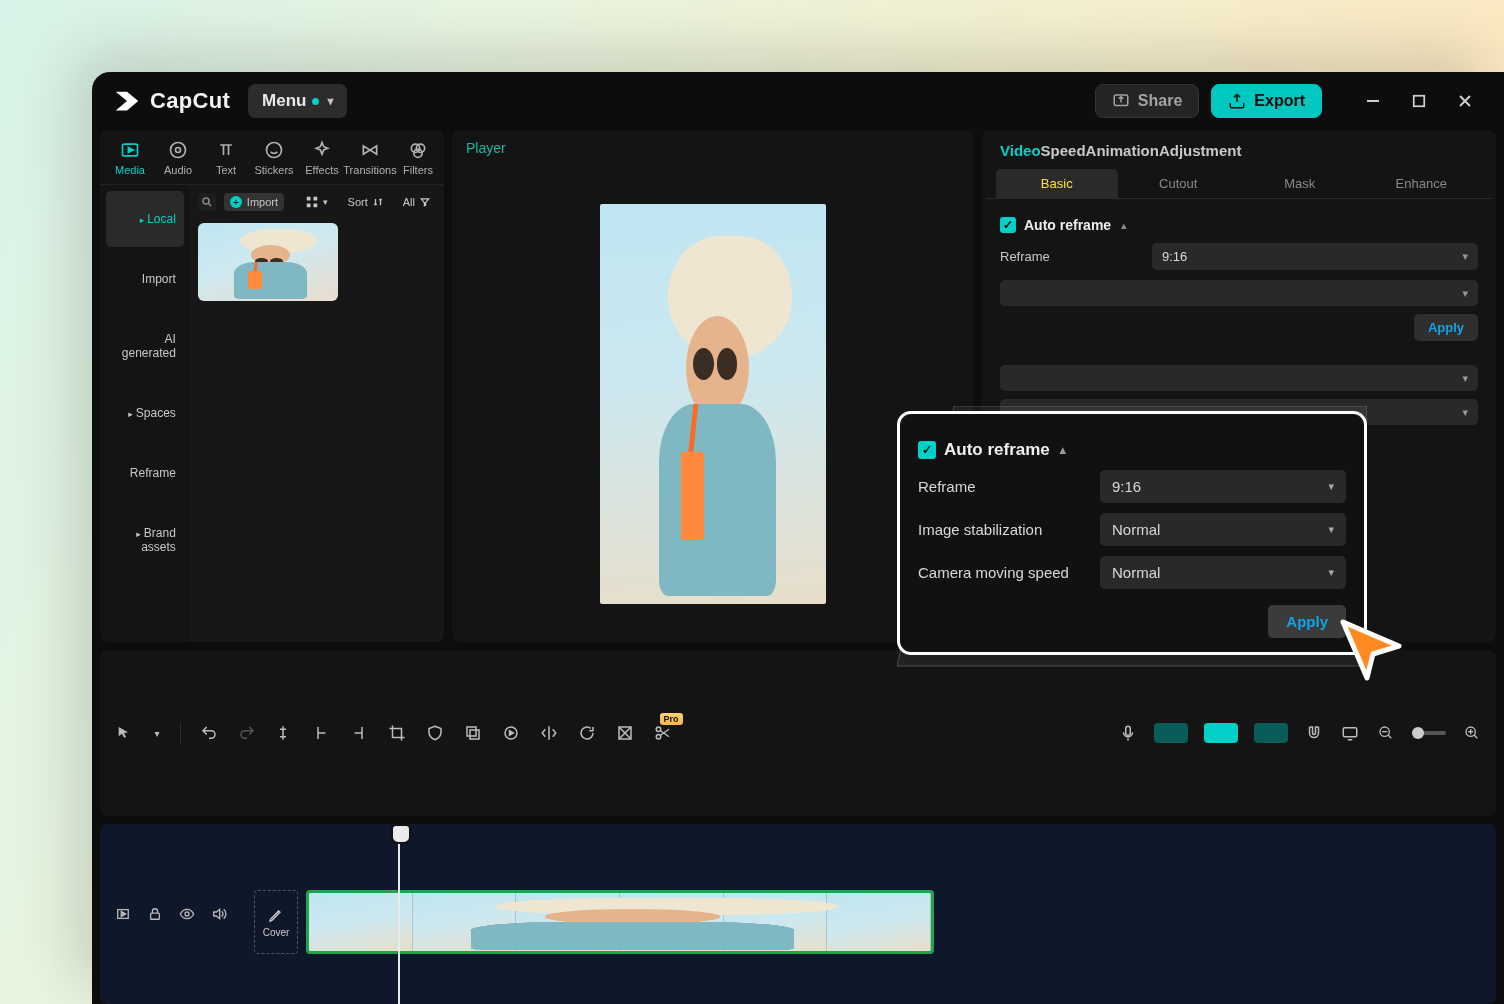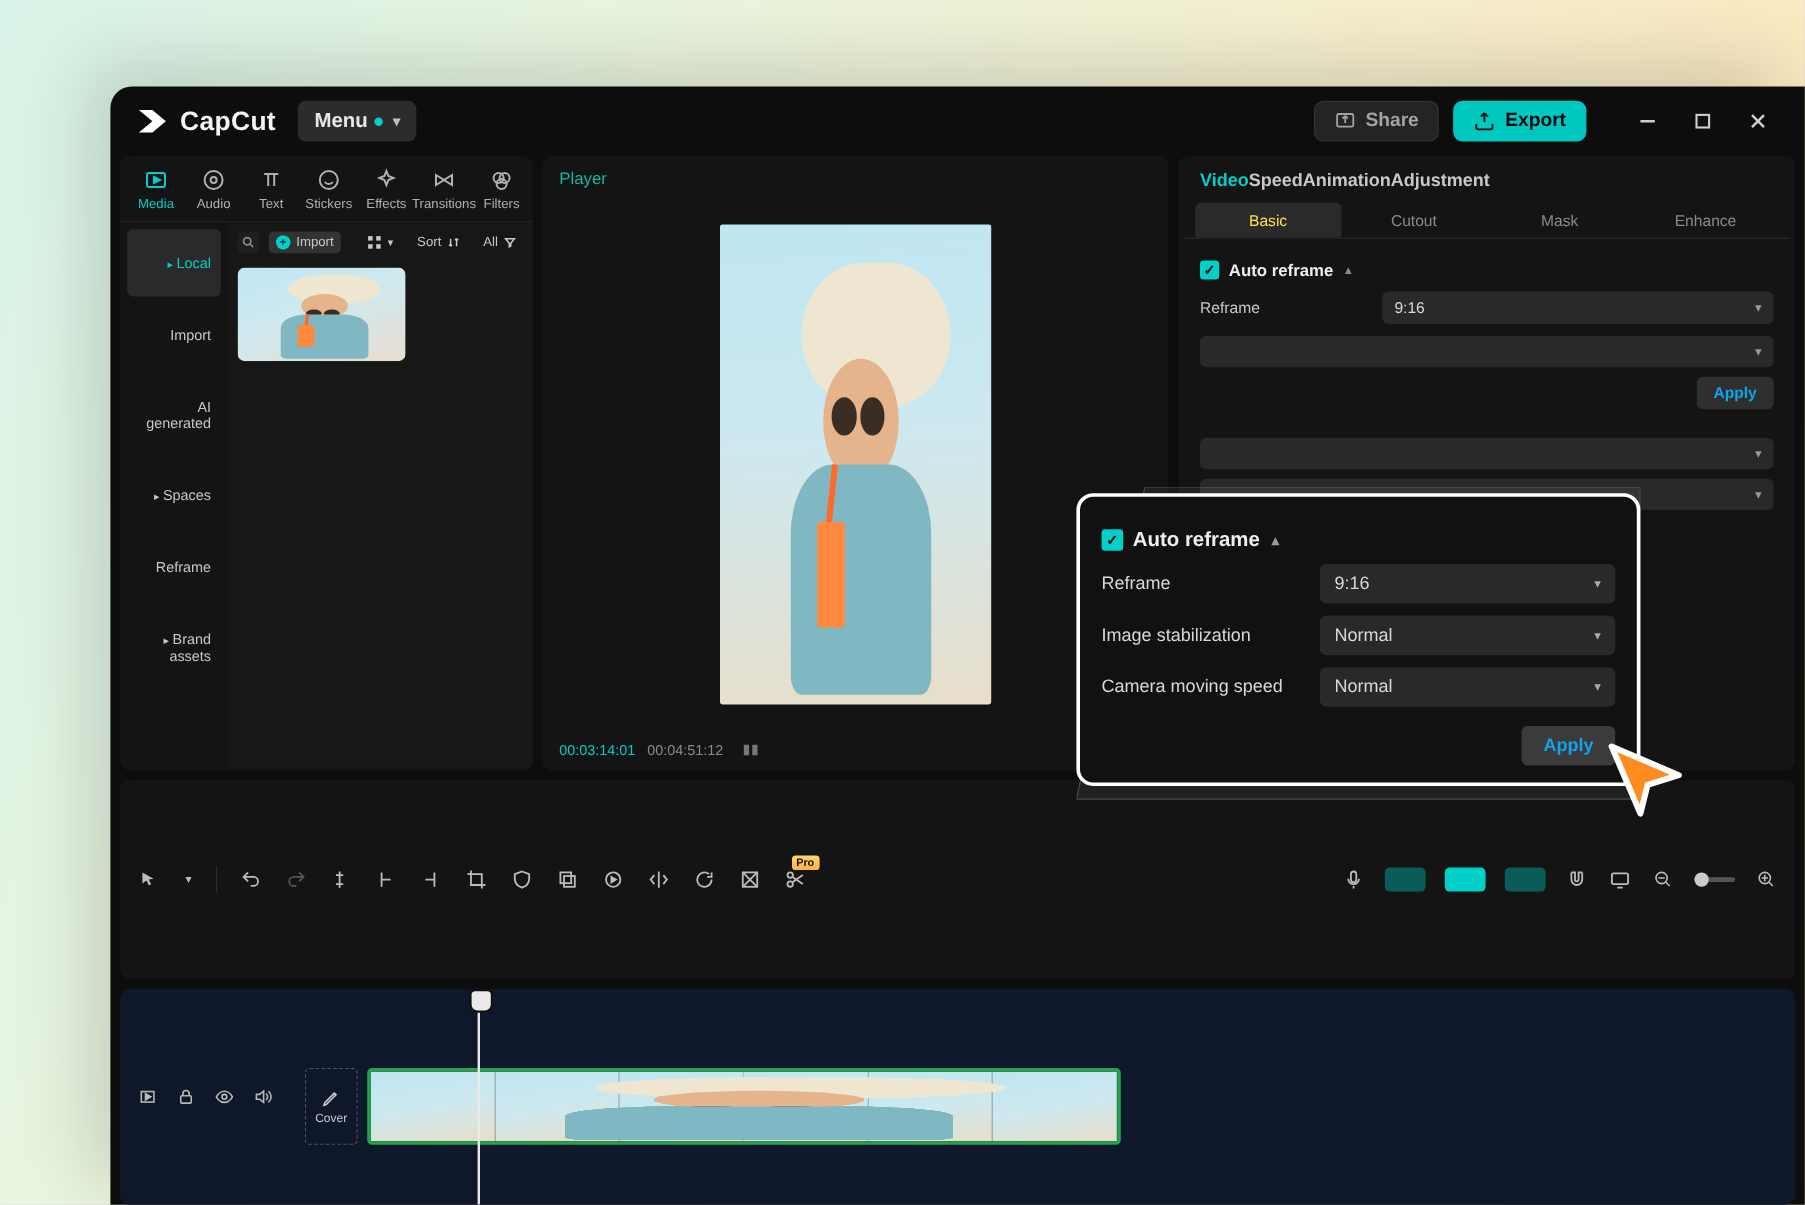--- a/index.html
+++ b/index.html
@@ -425,28 +425,20 @@
           <div class="sil">
               <div class="hat"></div>
               <div class="face"></div>
               <div class="glasses"><span></span><span></span></div>
               <div class="body"></div>
               <div class="straw"></div>
               <div class="drink"></div>
             </div>
         </div>
       </div>
-      <div class="player-footer">
-        <span class="tc-cur">00:03:14:01</span>
-        <span class="tc-dur">00:04:51:12</span>
-        <svg width="14" height="14" viewBox="0 0 16 16" fill="#777" style="margin-left:6px">
-            <rect x="1" y="3" width="5" height="10"></rect>
-            <rect x="9" y="3" width="5" height="10"></rect>
-          </svg>
-      </div>
     </div>
 
     <div class="panel right-panel">
       <div class="r-tabs">
         <div class="r-tab active">Video</div>
         <div class="r-tab">Speed</div>
         <div class="r-tab">Animation</div>
         <div class="r-tab">Adjustment</div>
       </div>
       <div class="r-subtabs">

